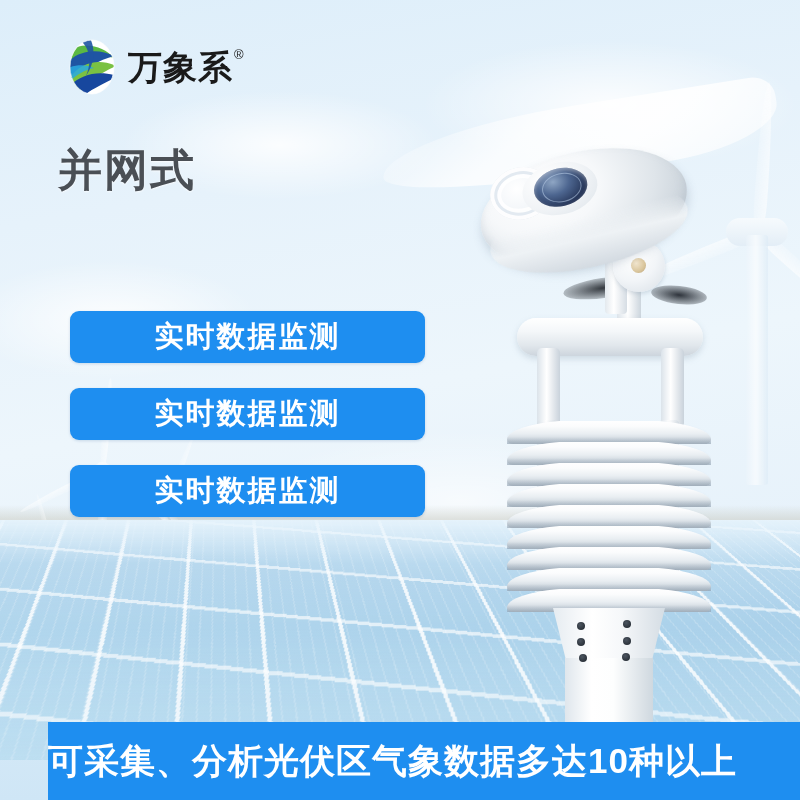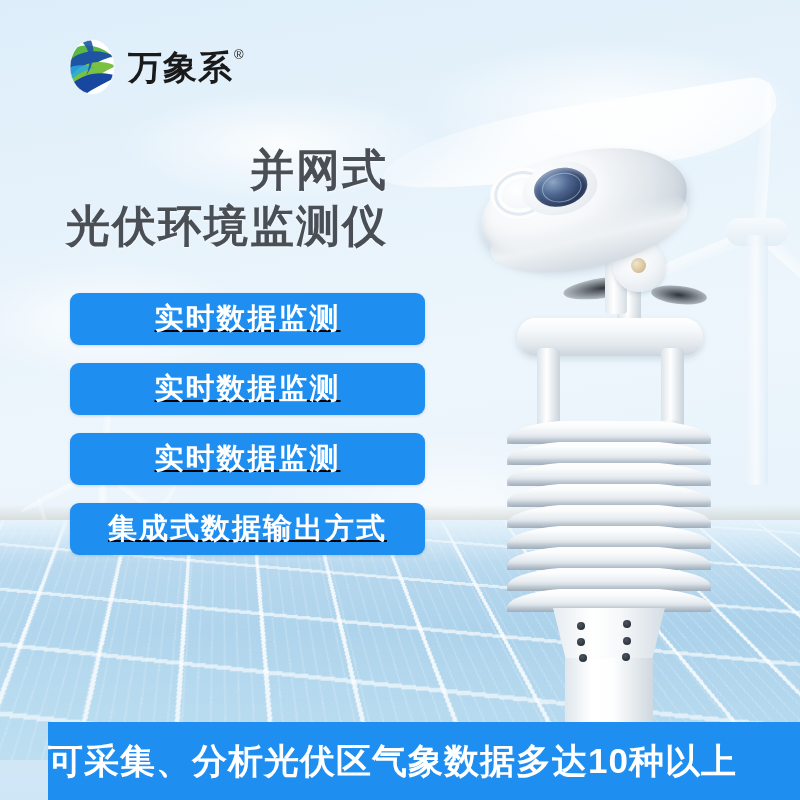--- a/index.html
+++ b/index.html
@@ -175,39 +175,37 @@
     font-size: 13px;
     color: #1a1a1a;
     margin-left: 1px;
     margin-top: -2px;
     line-height: 1;
   }
 
   
   .headline {
     position: absolute;
-    left: 66px; top: 142px;
+    left: 58px; top: 142px;
     color: #4a4f55;
     font-size: 44px;
     font-weight: bold;
     line-height: 1.28;
     letter-spacing: 2px;
     text-shadow: 0 1px 2px rgba(255,255,255,.75);
-    text-align: right;
   }
   .headline .ln { display: block; }
 
   
   .badges {
     position: absolute;
-    left: 70px; top: 293px;
+    left: 70px; top: 311px;
     display: flex;
     flex-direction: column;
-    gap: 18px;
-    text-decoration: underline;
+    gap: 25px;
   }
   .badge {
     width: 355px;
     height: 52px;
     background: #1e8ef0;
     border-radius: 9px;
     display: flex;
     align-items: center;
     justify-content: center;
     color: #ffffff;
@@ -507,28 +505,26 @@
       <ellipse cx="28" cy="29" rx="22" ry="27" fill="none" stroke="rgba(255,255,255,.65)" stroke-width="1"></ellipse>
     </svg>
     <div class="logo-text-wrap">
       <span class="logo-text">万象系</span>
       <span class="logo-reg">®</span>
     </div>
   </div>
 
   <div class="headline">
     <span class="ln">并网式</span>
-    <span class="ln">光伏环境监测仪</span>
   </div>
 
   <div class="badges">
     <div class="badge">实时数据监测</div>
     <div class="badge">实时数据监测</div>
     <div class="badge">实时数据监测</div>
-    <div class="badge">集成式数据输出方式</div>
   </div>
 
   <div class="product">
 
     <div class="bracket-shadow"></div>
     <div class="bracket-shadow2"></div>
 
     <div class="bracket-stem"></div>
     <div class="bracket-arm"></div>
     <div class="bracket-disc"></div>

